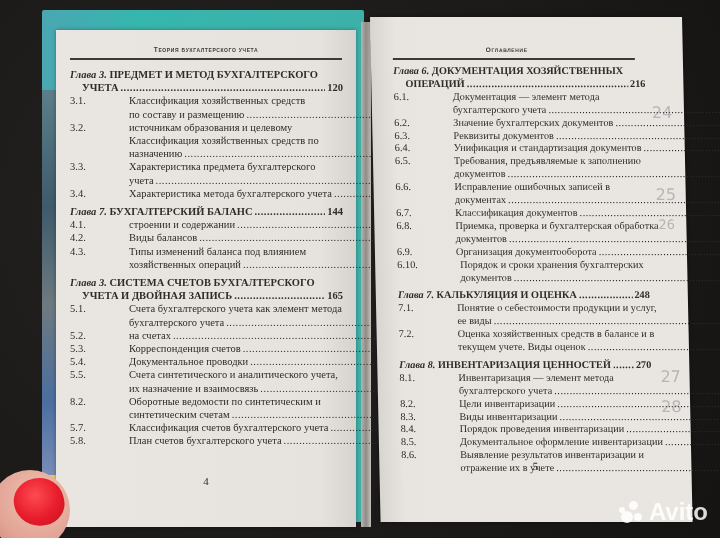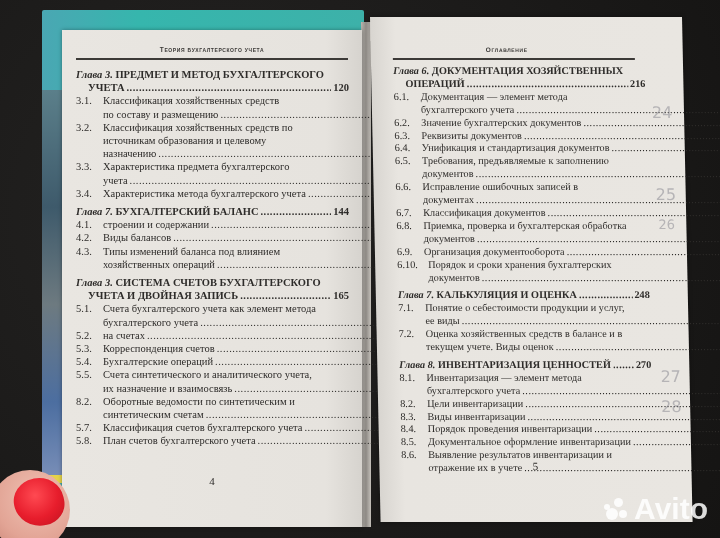--- a/index.html
+++ b/index.html
@@ -19,38 +19,38 @@
     position: absolute; left: 42px; top: 90px; width: 22px; height: 390px;
     background: linear-gradient(180deg, #5b7f8a 0%, #3e5a6b 30%, #6d7a80 55%, #4c6ea0 80%, #7a8fb8 100%);
   }
   .cover-photo-strip {
     position: absolute; left: 42px; top: 475px; width: 22px; height: 8px; background: #e4d34a;
   }
   .page {
     position: absolute; background: #e7e4df; color: #2e2c2a;
     box-shadow: 0 0 4px rgba(0,0,0,0.35);
   }
-  .page-left { left: 62px; top: 30px; width: 300px; height: 497px;
+  .page-left { left: 56px; top: 30px; width: 300px; height: 497px;
     background: linear-gradient(90deg, #e9e6e1 0%, #e6e3de 88%, #d6d3ce 100%); }
   .page-right { left: 370px; top: 17px; width: 312px; height: 505px;
     background: linear-gradient(90deg, #d8d5d0 0%, #e8e5e0 8%, #e9e6e1 100%);
     transform: skewX(1.2deg); transform-origin: top left; }
   .gutter { position: absolute; left: 361px; top: 22px; width: 10px; height: 505px;
     background: linear-gradient(90deg, #b8b4ae, #8f8b86 50%, #c4c0ba); }
   .running-head {
     position: absolute; top: 16px; left: 0; right: 0; text-align: center;
     font-family: "Liberation Sans", sans-serif; font-size: 6.5px; letter-spacing: 0.6px;
     font-weight: bold; color: #3a3836; font-variant: small-caps;
   }
   .head-rule { position: absolute; top: 28px; height: 1.5px; background: #3c3a37; }
   .toc { position: absolute; top: 34px; font-size: 10.5px; line-height: 13.2px; }
   .chapter { margin-top: 5px; font-weight: bold; }
   .chapter:first-child { margin-top: 4px; }
   .chapter .ch-label { font-style: italic; font-weight: bold; }
-  .sect { display: flex; }
+  .sect { display: flex; gap: 32px; }
   .sect .sn { flex: 0 0 auto; width: 27px; }
   .sect .body { flex: 1; }
   .line { display: flex; align-items: flex-start; }
   .line .t { flex: 0 0 auto; }
   .line .dots { flex: 1; overflow: hidden; white-space: nowrap; letter-spacing: 0.5px; margin: 0 2px; }
   .line .dots::after { content: "..................................................................................................................."; }
   .line .p { flex: 0 0 auto; font-family: Liberation Serif, serif; }
   .ch-rest { padding-left: 12px; }
   .folio { position: absolute; bottom: 40px; left: 0; right: 0; text-align: center; font-size: 11px; }
   .pencil { position: absolute; font-family: "DejaVu Sans", sans-serif; color: rgba(120,120,130,0.45); font-size: 16px; }
@@ -59,21 +59,21 @@
     border-radius: 50%; background: radial-gradient(circle at 60% 35%, #f0c2b4 0%, #e2a495 60%, #c98476 100%);
   }
   .nail {
     position: absolute; left: 14px; top: 478px; width: 50px; height: 48px;
     border-radius: 48% 52% 45% 55%;
     background: radial-gradient(circle at 45% 35%, #ff4a52 0%, #e71d2c 55%, #c2121f 100%);
     transform: rotate(-12deg);
   }
   .avito {
     position: absolute; right: 12px; bottom: 12px; display: flex; align-items: center;
-    color: rgba(255,255,255,0.85); font-family: "Liberation Sans", sans-serif; font-weight: bold; font-size: 30px;
+    color: rgba(255,255,255,0.85); font-family: "Liberation Sans", sans-serif; font-weight: bold; font-size: 24px;
   }
   .avito-dots { position: relative; width: 26px; height: 22px; margin-right: 4px; }
   .avito-dots span { position: absolute; background: rgba(255,255,255,0.85); border-radius: 50%; }
 </style>
 </head>
 <body>
 
 <div class="cover"></div>
 <div class="cover-photo"></div>
 <div class="cover-photo-strip"></div>
@@ -99,22 +99,22 @@
           <div class="line">
             <span class="t">по составу и размещению</span>
             <span class="dots"></span>
             <span class="p">120</span>
           </div>
         </div>
       </div>
     <div class="sect">
         <span class="sn">3.2.</span>
         <div class="body">
+          <div>источникам образования и целевому</div>
           <div>Классификация хозяйственных средств по</div>
-          <div>источникам образования и целевому</div>
           <div class="line">
             <span class="t">назначению</span>
             <span class="dots"></span>
             <span class="p">126</span>
           </div>
         </div>
       </div>
     <div class="sect">
         <span class="sn">3.3.</span>
         <div class="body">
@@ -212,21 +212,21 @@
             <span class="t">Корреспонденция счетов</span>
             <span class="dots"></span>
             <span class="p">173</span>
           </div>
         </div>
       </div>
     <div class="sect">
         <span class="sn">5.4.</span>
         <div class="body">
           <div class="line">
-            <span class="t">Бухгалтерские операций</span>
+            <span class="t">Документальное проводки</span>
             <span class="dots"></span>
             <span class="p">173</span>
           </div>
         </div>
       </div>
     <div class="sect">
         <span class="sn">5.5.</span>
         <div class="body">
           <div>Счета синтетического и аналитического учета,</div>
           <div class="line">

